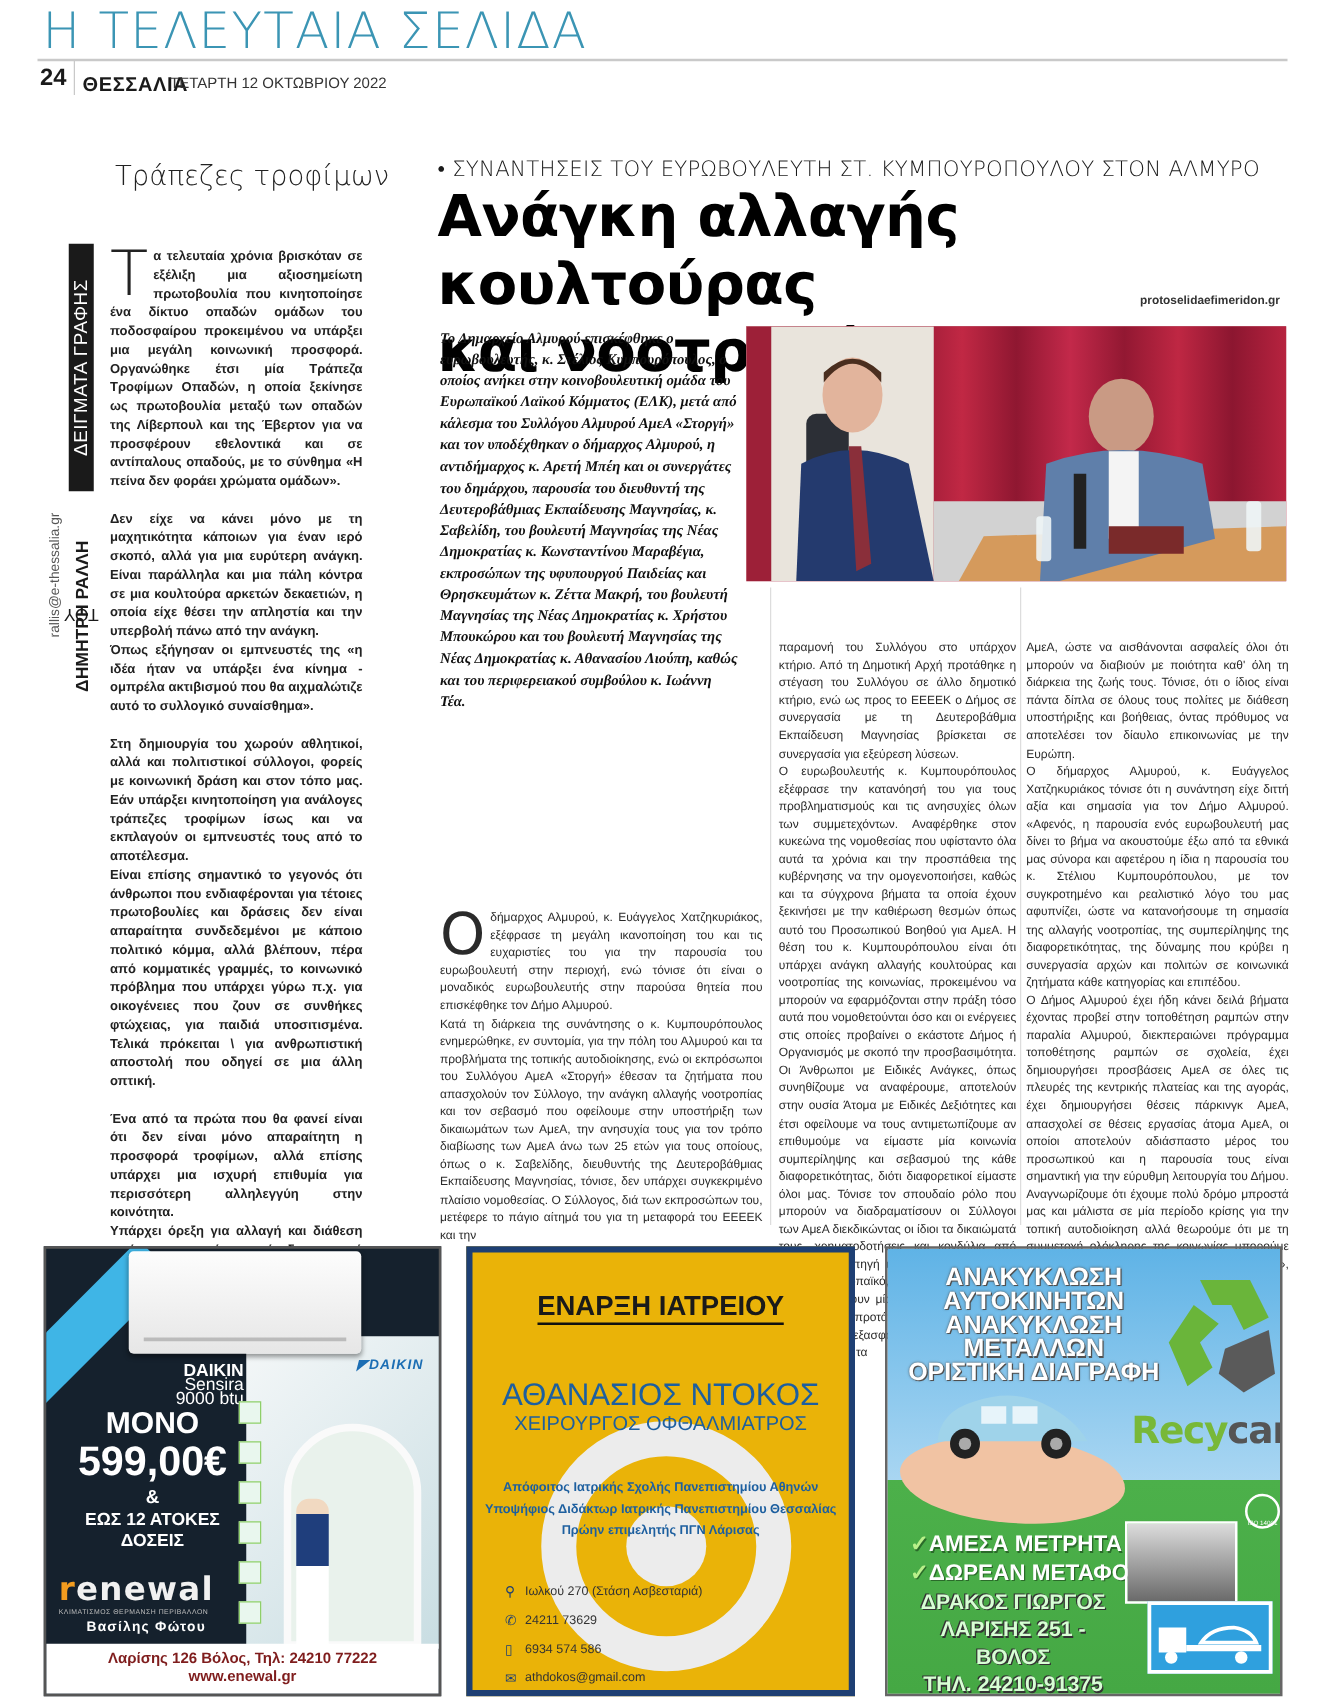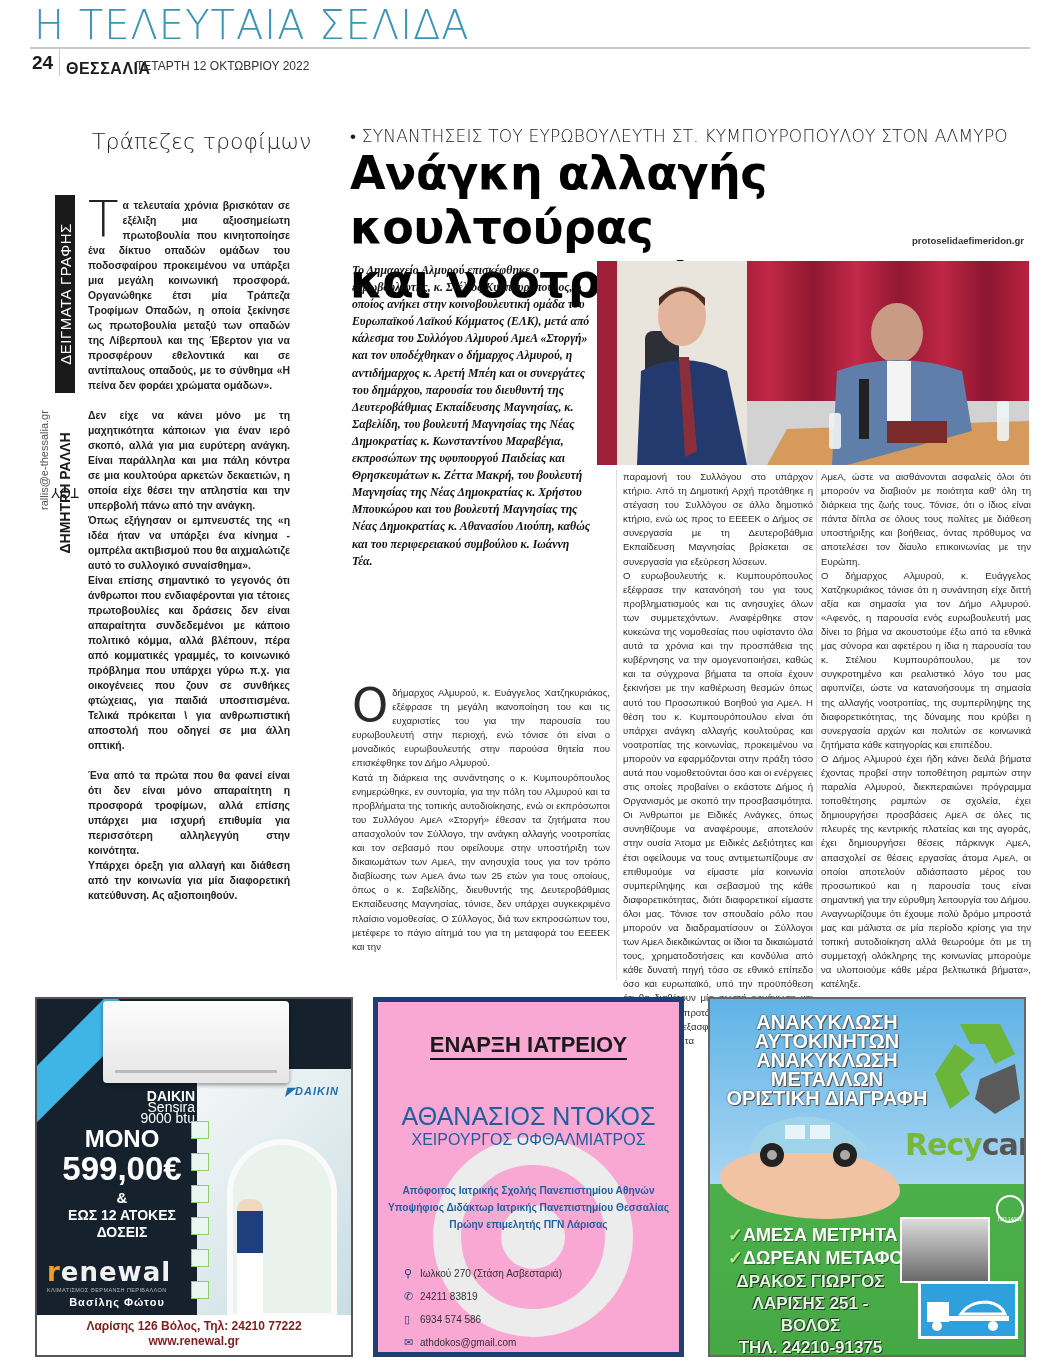--- a/index.html
+++ b/index.html
@@ -31,33 +31,33 @@
 
   
   .kicker { left: 350px; top: 126px; font-size: 17px; font-family: "DejaVu Sans", sans-serif; font-weight: 300; letter-spacing: 0.2px; color: #1a1a1a; }
   .headline { left: 350px; top: 146px; width: 690px; font-size: 46px; line-height: 54px; font-weight: 700; font-family: "DejaVu Sans", sans-serif; letter-spacing: -0.5px; color: #000000; }
   .watermark { left: 912px; top: 235px; font-size: 9.5px; font-weight: 700; color: #333; }
 
   .lead { left: 352px; top: 262px; width: 240px; font-size: 11.8px; line-height: 17.1px; font-style: italic; font-weight: 700; font-family: "Liberation Serif", serif; color: #111; }
 
   .photo { left: 597px; top: 261px; width: 432px; height: 204px; overflow: hidden; background: #a4213a; }
 
-  .body-col { font-size: 9.6px; line-height: 14.1px; text-align: justify; color: #2a2a2a; font-family: "Liberation Sans", sans-serif; }
+  .body-col { font-size: 9.6px; line-height: 14.1px; text-align: justify; color: #2a2a2a; font-family: "Liberation Sans", sans-serif; margin-top: 42px; }
   .col2 { left: 352px; top: 686px; width: 258px; }
   .col3 { left: 623px; top: 470px; width: 190px; }
   .col4 { left: 821px; top: 470px; width: 210px; }
   .dropcap-O { float: left; font-size: 46px; line-height: 38px; margin: 0 4px 0 0; font-weight: 400; font-family: "DejaVu Sans", sans-serif; }
 
   .col-rule-1 { left: 616px; top: 470px; width: 1px; height: 510px; background: #ddd; }
   .col-rule-2 { left: 816px; top: 470px; width: 1px; height: 510px; background: #ddd; }
 
   
   .ad { top: 997px; height: 360px; overflow: hidden; }
   .ad1 { left: 35px; width: 318px; background: #15212d; border: 2px solid #555; }
-  .ad2 { left: 373px; width: 311px; background: #f9a8d4; border: 5px solid #1e3f73; }
+  .ad2 { left: 373px; width: 311px; background: #eab308; border: 5px solid #1e3f73; }
   .ad3 { left: 708px; width: 318px; background: linear-gradient(#5fb3e6 0%, #a9d6f2 52%, #4cb04a 52%, #45a844 100%); border: 2px solid #666; }
 
   
   .ac-unit { position: absolute; left: 66px; top: 2px; width: 186px; height: 82px; background: linear-gradient(#fdfdfd,#e6e6e6); border-radius: 4px; box-shadow: 0 2px 4px rgba(0,0,0,.4); }
   .ac-unit::after { content: ""; position: absolute; left: 12px; right: 12px; bottom: 10px; height: 3px; background: #bbb; }
   .blue-stripe { position: absolute; left: -40px; top: 40px; width: 150px; height: 40px; background: #3fb5e6; transform: rotate(-45deg); }
   .room { position: absolute; left: 160px; top: 70px; width: 156px; height: 250px; background: linear-gradient(135deg,#f4f7f8,#c8dde2); }
   .room-arch { position: absolute; left: 30px; top: 70px; width: 110px; height: 180px; border-radius: 55px 55px 0 0; background: #e9f2ec; border: 6px solid #fafafa; }
   .woman { position: absolute; left: 40px; top: 130px; width: 26px; height: 120px; background: linear-gradient(#f1d9c1 0 10%, #1f3e7c 10% 45%, #fff 45%); border-radius: 10px 10px 2px 2px; }
   .daikin-logo { position: absolute; right: 12px; top: 86px; font-size: 11px; font-weight: 700; font-style: italic; color: #1c6eb4; letter-spacing: 1px; }
@@ -124,20 +124,21 @@
     <span><span>ΤΟΥ </span><b>ΔΗΜΗΤΡΗ ΡΑΛΛΗ</b></span>
   </div>
 <div class="side-email">
     <span>rallis@e-thessalia.gr</span>
   </div>
 
 <div class="abs left-body">
   <p><span class="dropcap-T">Τ</span><span>α τελευταία χρόνια βρισκόταν σε εξέλιξη μια αξιοσημείωτη πρωτοβουλία που κινητοποίησε ένα δίκτυο οπαδών ομάδων του ποδοσφαίρου προκειμένου να υπάρξει μια μεγάλη κοινωνική προσφορά. Οργανώθηκε έτσι μία Τράπεζα Τροφίμων Οπαδών, η οποία ξεκίνησε ως πρωτοβουλία μεταξύ των οπαδών της Λίβερπουλ και της Έβερτον για να προσφέρουν εθελοντικά και σε αντίπαλους οπαδούς, με το σύνθημα «Η πείνα δεν φοράει χρώματα ομάδων».</span></p>
   <p class="gap">Δεν είχε να κάνει μόνο με τη μαχητικότητα κάποιων για έναν ιερό σκοπό, αλλά για μια ευρύτερη ανάγκη. Είναι παράλληλα και μια πάλη κόντρα σε μια κουλτούρα αρκετών δεκαετιών, η οποία είχε θέσει την απληστία και την υπερβολή πάνω από την ανάγκη.</p>
   <p>Όπως εξήγησαν οι εμπνευστές της «η ιδέα ήταν να υπάρξει ένα κίνημα - ομπρέλα ακτιβισμού που θα αιχμαλώτιζε αυτό το συλλογικό συναίσθημα».</p>
+  <p class="gap">Στη δημιουργία του χωρούν αθλητικοί, αλλά και πολιτιστικοί σύλλογοι, φορείς με κοινωνική δράση και στον τόπο μας. Εάν υπάρξει κινητοποίηση για ανάλογες τράπεζες τροφίμων ίσως και να εκπλαγούν οι εμπνευστές τους από το αποτέλεσμα.</p>
   <p>Είναι επίσης σημαντικό το γεγονός ότι άνθρωποι που ενδιαφέρονται για τέτοιες πρωτοβουλίες και δράσεις δεν είναι απαραίτητα συνδεδεμένοι με κάποιο πολιτικό κόμμα, αλλά βλέπουν, πέρα από κομματικές γραμμές, το κοινωνικό πρόβλημα που υπάρχει γύρω π.χ. για οικογένειες που ζουν σε συνθήκες φτώχειας, για παιδιά υποσιτισμένα. Τελικά πρόκειται \ για ανθρωπιστική αποστολή που οδηγεί σε μια άλλη οπτική.</p>
   <p class="gap">Ένα από τα πρώτα που θα φανεί είναι ότι δεν είναι μόνο απαραίτητη η προσφορά τροφίμων, αλλά επίσης υπάρχει μια ισχυρή επιθυμία για περισσότερη αλληλεγγύη στην κοινότητα.</p>
   <p>Υπάρχει όρεξη για αλλαγή και διάθεση από την κοινωνία για μία διαφορετική κατεύθυνση. Ας αξιοποιηθούν.</p>
 </div>
 
 <div class="abs kicker">• ΣΥΝΑΝΤΗΣΕΙΣ ΤΟΥ ΕΥΡΩΒΟΥΛΕΥΤΗ ΣΤ. ΚΥΜΠΟΥΡΟΠΟΥΛΟΥ ΣΤΟΝ ΑΛΜΥΡΟ</div>
 <div class="abs headline">
   <div>Ανάγκη αλλαγής κουλτούρας</div>
   <div>και νοοτροπίας για ΑμεΑ</div>
 </div>
@@ -230,42 +231,42 @@
     <div></div>
     <div></div>
   </div>
   <div class="renewal">
     <div class="renewal-name"><span class="r">r</span><span>enewal</span></div>
     <div class="renewal-sub">ΚΛΙΜΑΤΙΣΜΟΣ ΘΕΡΜΑΝΣΗ ΠΕΡΙΒΑΛΛΟΝ</div>
     <div class="renewal-person">Βασίλης Φώτου</div>
   </div>
   <div class="ad1-footer">
     <div class="addr">Λαρίσης 126 Βόλος, Τηλ: 24210 77222</div>
-    <div class="web">www.renewal.gr</div>
+    <div class="web">www.enewal.gr</div>
   </div>
 </div>
 
 <div class="abs ad ad2">
   <div class="doc-watermark"></div>
   <div class="opening"><span>ΕΝΑΡΞΗ ΙΑΤΡΕΙΟΥ</span></div>
   <div class="name">ΑΘΑΝΑΣΙΟΣ ΝΤΟΚΟΣ</div>
   <div class="title">ΧΕΙΡΟΥΡΓΟΣ ΟΦΘΑΛΜΙΑΤΡΟΣ</div>
   <div class="creds">
     <div>Απόφοιτος Ιατρικής Σχολής Πανεπιστημίου Αθηνών</div>
     <div>Υποψήφιος Διδάκτωρ Ιατρικής Πανεπιστημίου Θεσσαλίας</div>
     <div>Πρώην επιμελητής ΠΓΝ Λάρισας</div>
   </div>
   <div class="contacts">
     <div class="contact">
         <span class="ic">⚲</span>
         <span>Ιωλκού 270 (Στάση Ασβεσταριά)</span>
       </div>
     <div class="contact">
         <span class="ic">✆</span>
-        <span>24211 83819</span>
+        <span>24211 73629</span>
       </div>
     <div class="contact">
         <span class="ic">▯</span>
         <span>6934 574 586</span>
       </div>
     <div class="contact">
         <span class="ic">✉</span>
         <span>athdokos@gmail.com</span>
       </div>
   </div>

